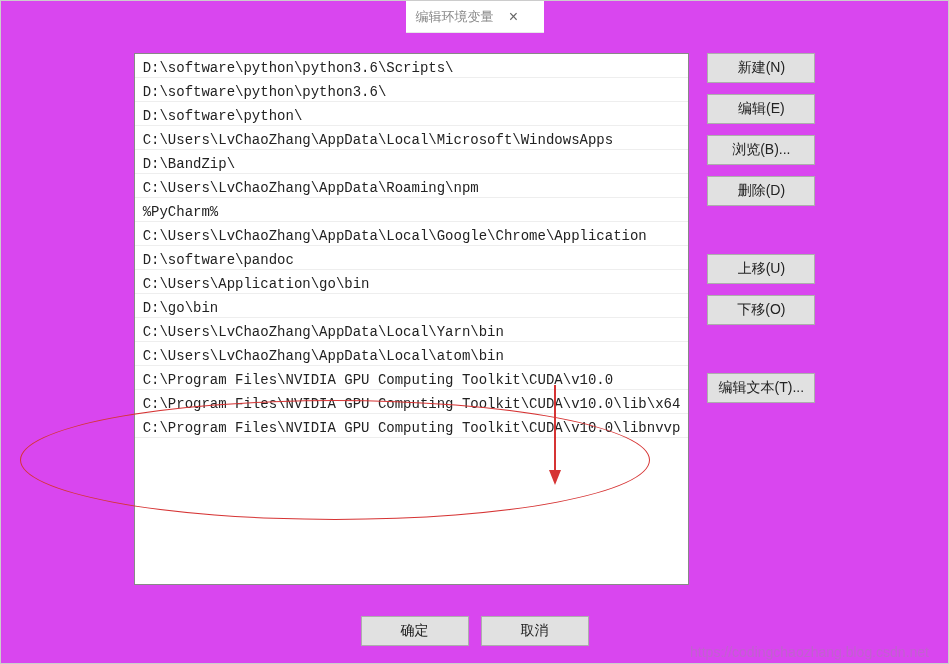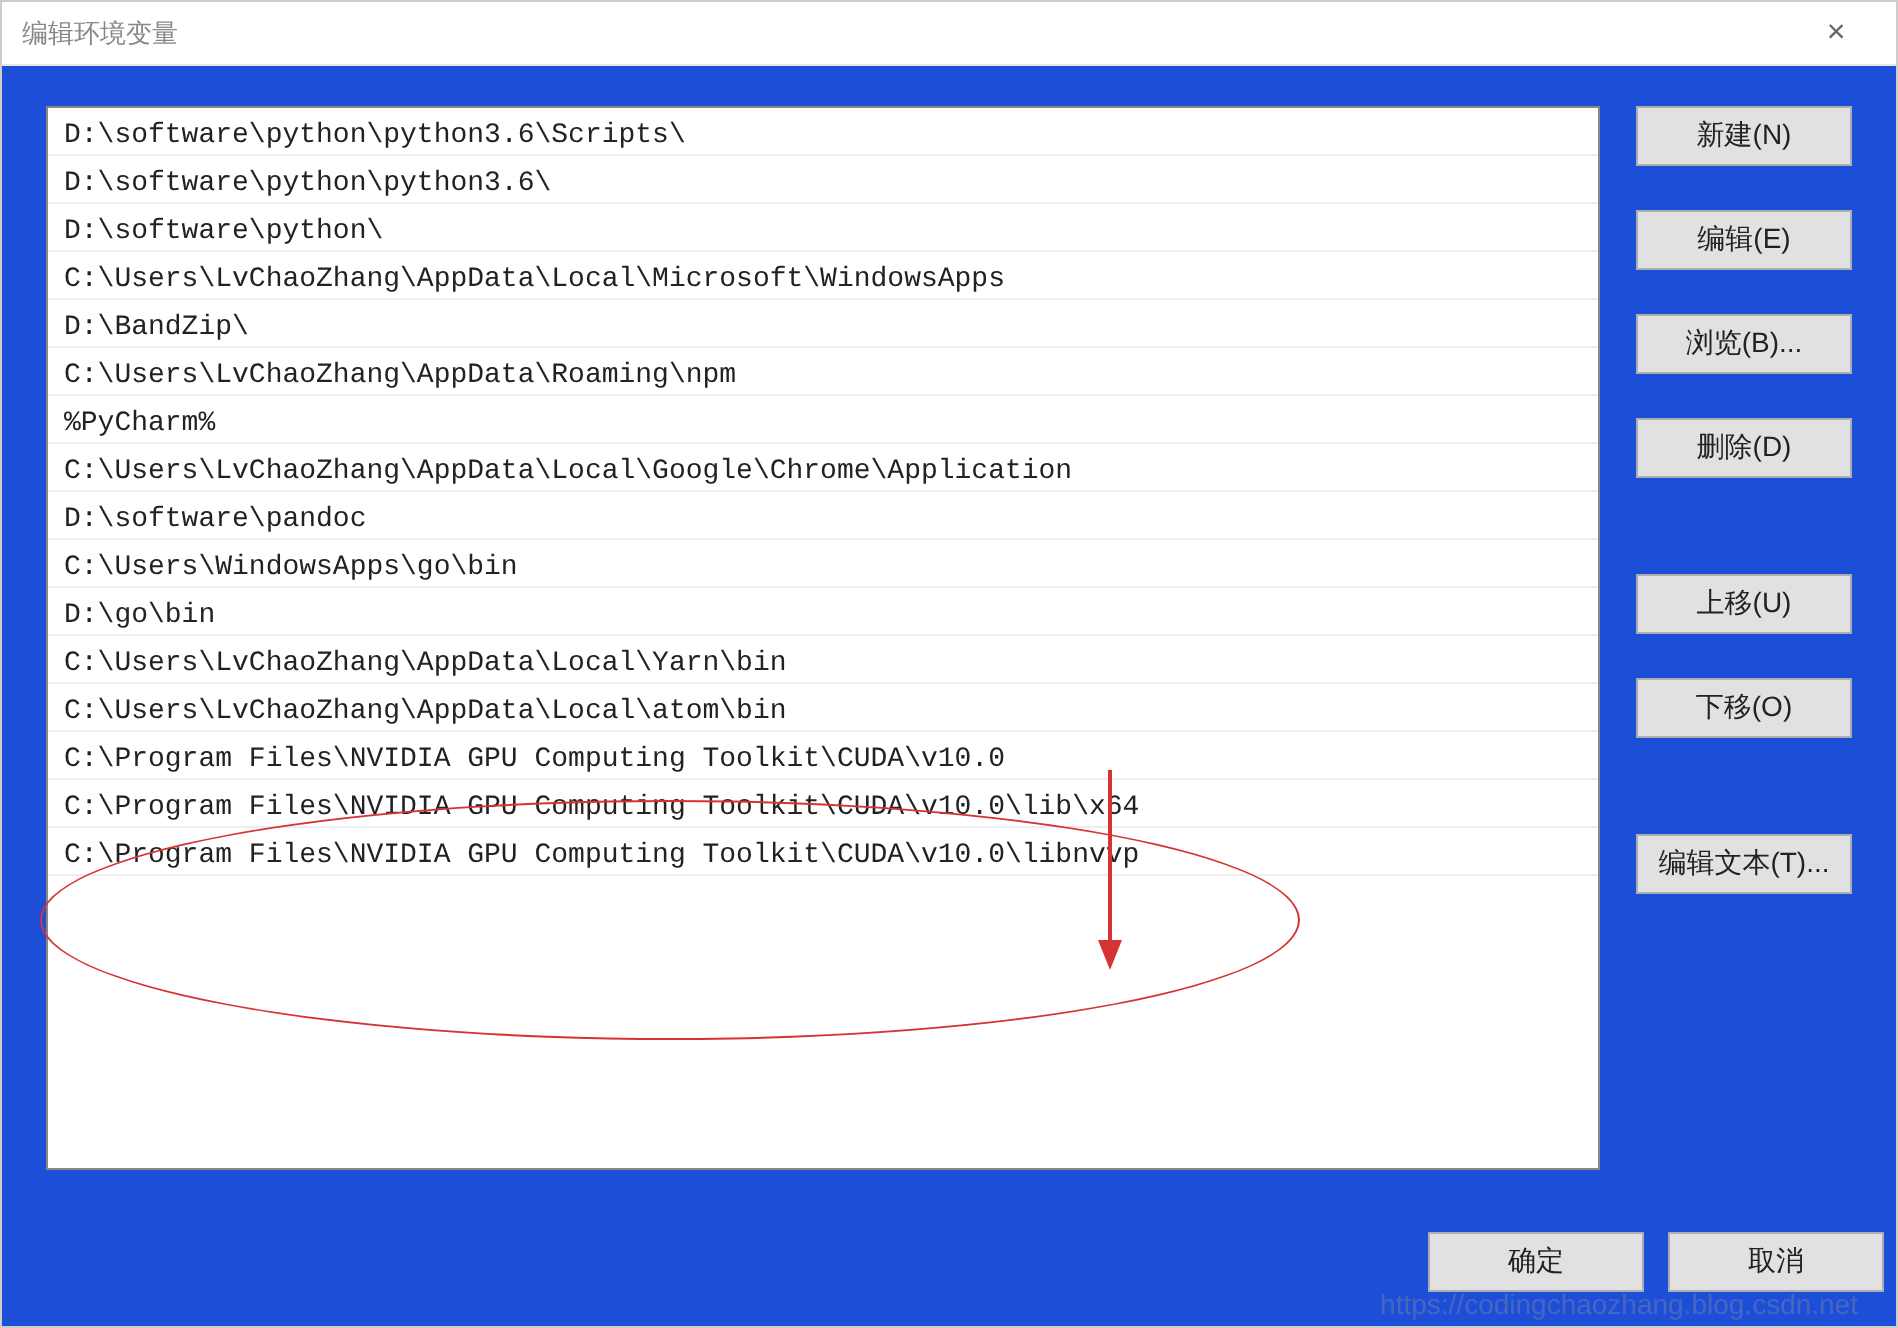--- a/index.html
+++ b/index.html
@@ -13,23 +13,24 @@
       background: #fff;
       width: 949px;
       height: 664px;
       position: relative;
       overflow: hidden;
     }
     .window {
       width: 949px;
       height: 664px;
       border: 1px solid #ccc;
-      background: #1d4ed8;
+      background: #d946ef;
       display: flex;
       flex-direction: column;
+      align-items: center;
     }
     .titlebar {
       height: 32px;
       background: #fff;
       display: flex;
       align-items: center;
       padding: 0 10px;
       border-bottom: 1px solid #e8e8e8;
       color: #888;
       font-size: 13px;
@@ -83,21 +84,21 @@
       border: 1px solid #adadad;
       background: #e1e1e1;
       font-size: 14px;
       color: #222;
       cursor: pointer;
       font-family: inherit;
       display: flex;
       align-items: center;
       justify-content: center;
     }
-    .gap-small { margin-bottom: 22px; }
+    .gap-small { margin-bottom: 11px; }
     .gap-big { margin-bottom: 48px; }
     .footer {
       height: 64px;
       display: flex;
       justify-content: flex-end;
       align-items: center;
       padding: 0 6px;
       gap: 12px;
       border-top: 0;
     }
@@ -151,21 +152,21 @@
     <div class="listbox">
       <div class="list-row">D:\software\python\python3.6\Scripts\</div>
       <div class="list-row">D:\software\python\python3.6\</div>
       <div class="list-row">D:\software\python\</div>
       <div class="list-row">C:\Users\LvChaoZhang\AppData\Local\Microsoft\WindowsApps</div>
       <div class="list-row">D:\BandZip\</div>
       <div class="list-row">C:\Users\LvChaoZhang\AppData\Roaming\npm</div>
       <div class="list-row">%PyCharm%</div>
       <div class="list-row">C:\Users\LvChaoZhang\AppData\Local\Google\Chrome\Application</div>
       <div class="list-row">D:\software\pandoc</div>
-      <div class="list-row">C:\Users\WindowsApps\go\bin</div>
+      <div class="list-row">C:\Users\Application\go\bin</div>
       <div class="list-row">D:\go\bin</div>
       <div class="list-row">C:\Users\LvChaoZhang\AppData\Local\Yarn\bin</div>
       <div class="list-row">C:\Users\LvChaoZhang\AppData\Local\atom\bin</div>
       <div class="list-row">C:\Program Files\NVIDIA GPU Computing Toolkit\CUDA\v10.0</div>
       <div class="list-row">C:\Program Files\NVIDIA GPU Computing Toolkit\CUDA\v10.0\lib\x64</div>
       <div class="list-row">C:\Program Files\NVIDIA GPU Computing Toolkit\CUDA\v10.0\libnvvp</div>
     </div>
 
     <div class="sidebar">
       <button class="sidebtn gap-small">新建(N)</button>

